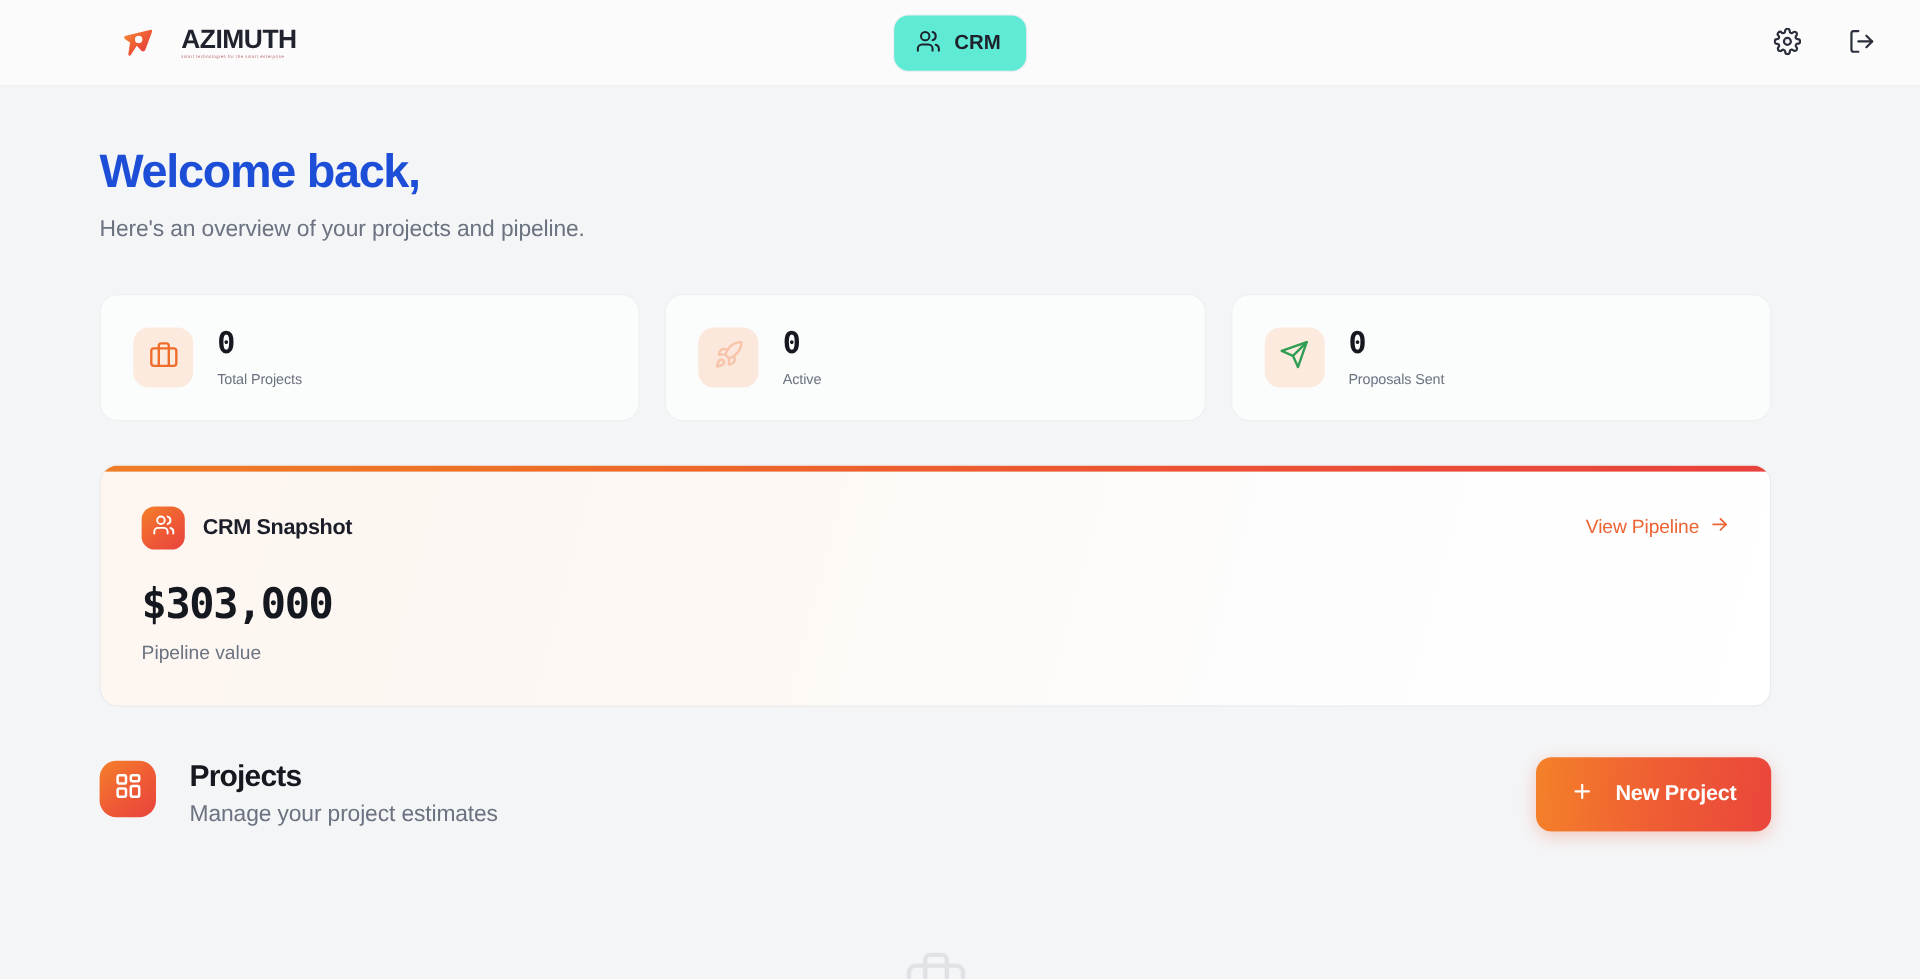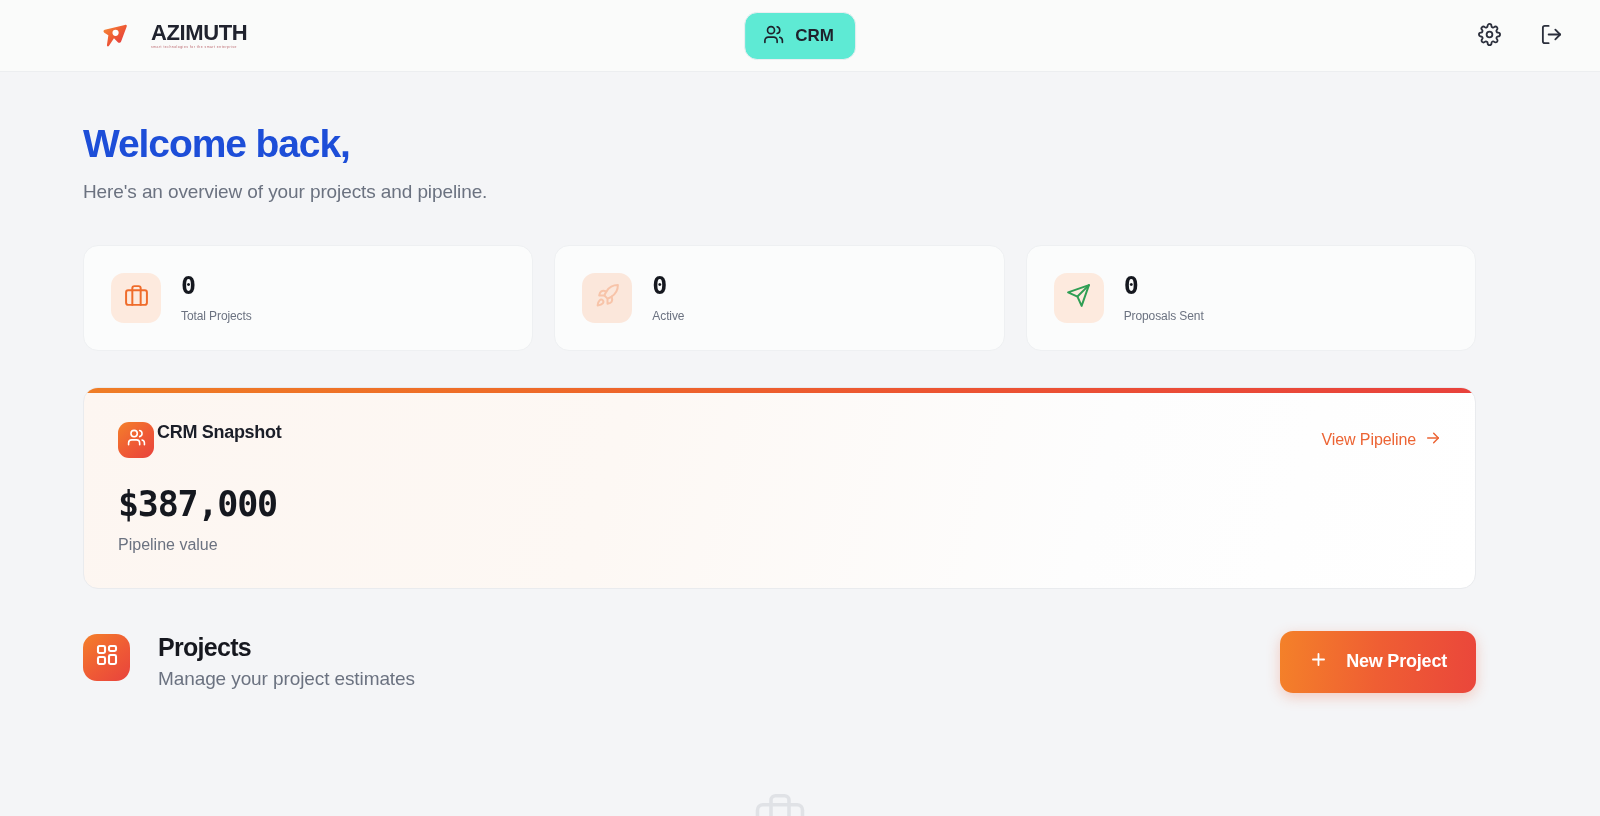--- a/index.html
+++ b/index.html
@@ -184,22 +184,22 @@
     height: 5px;
     background: linear-gradient(90deg, #ef7d26 0%, #ee6c28 30%, #ec5432 62%, #e8423c 100%);
   }
   .crm-head {
     display: flex;
     align-items: center;
     justify-content: space-between;
   }
   .crm-head-left {
     display: flex;
-    align-items: flex-start;
-    gap: 3px;
+    align-items: center;
+    gap: 15px;
   }
   .crm-avatar {
     width: 36px;
     height: 36px;
     border-radius: 11px;
     background: linear-gradient(140deg, #f4802a 0%, #ef5a35 55%, #e8433d 100%);
     display: flex;
     align-items: center;
     justify-content: center;
     flex: 0 0 auto;
@@ -428,21 +428,21 @@
       <a class="view-pipeline">
         <span>View Pipeline</span>
         <span>
           <svg width="16" height="16" viewBox="0 0 24 24" fill="none" stroke="#ec6434" stroke-width="2.2" stroke-linecap="round" stroke-linejoin="round">
             <line x1="4" y1="12" x2="20" y2="12"></line>
             <polyline points="13 5 20 12 13 19"></polyline>
           </svg>
         </span>
       </a>
     </div>
-    <div class="crm-amount">$387,000</div>
+    <div class="crm-amount">$303,000</div>
     <div class="crm-amount-label">Pipeline value</div>
   </div>
 
   <div class="projects-bar">
     <div class="projects-left">
       <div class="projects-icon">
         <span>
           <svg width="24" height="24" viewBox="0 0 24 24" fill="none" stroke="#ffffff" stroke-width="2.1" stroke-linecap="round" stroke-linejoin="round">
             <rect x="3" y="3" width="7" height="7" rx="1.4"></rect>
             <rect x="14" y="3" width="7" height="5" rx="1.4"></rect>

